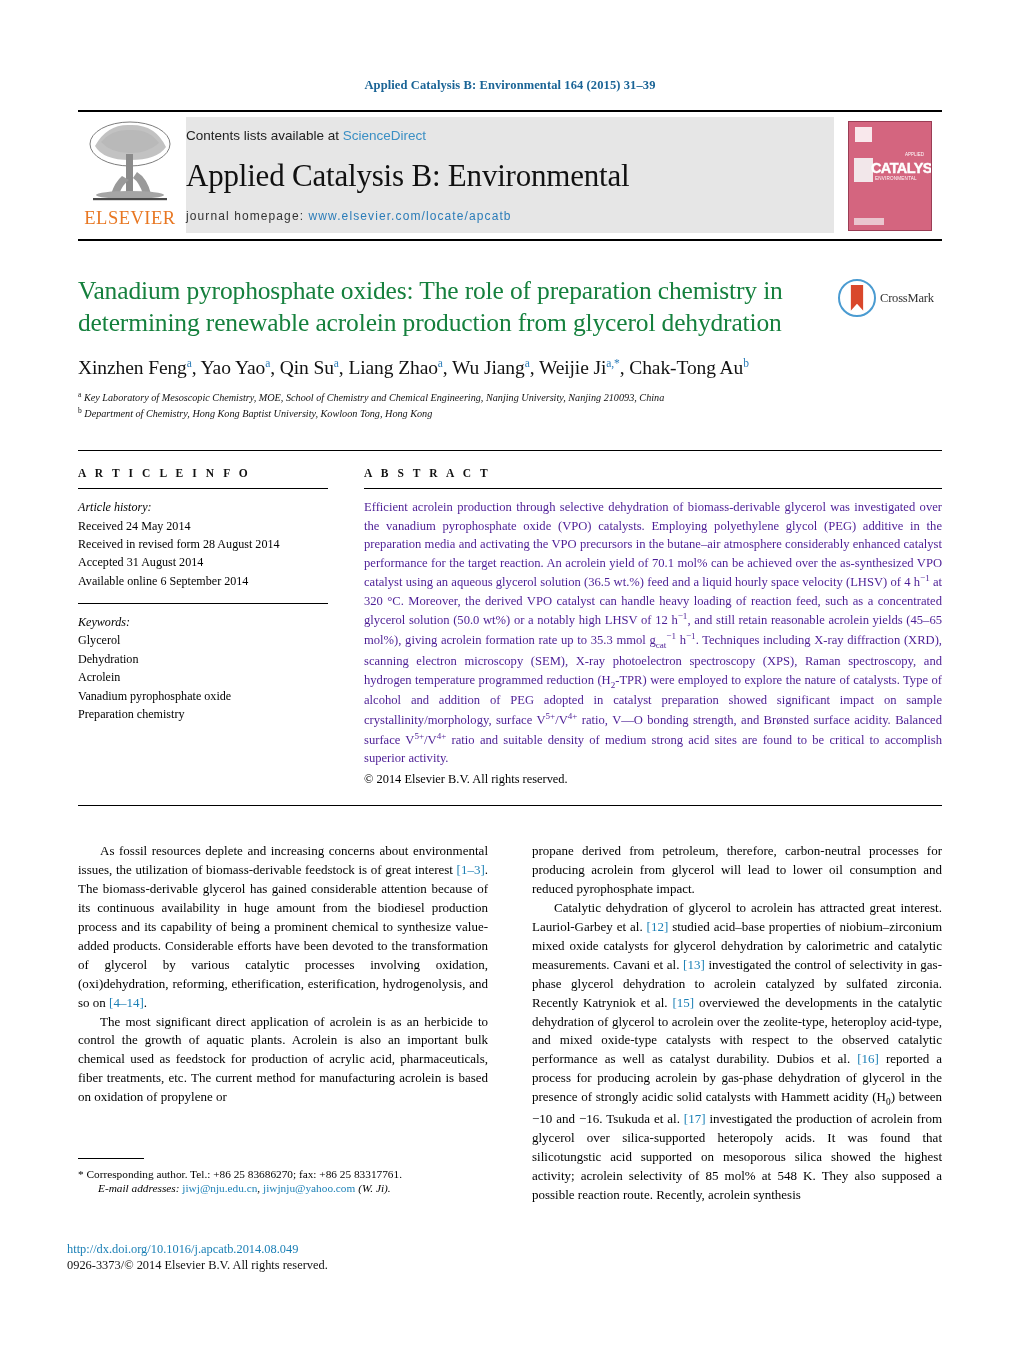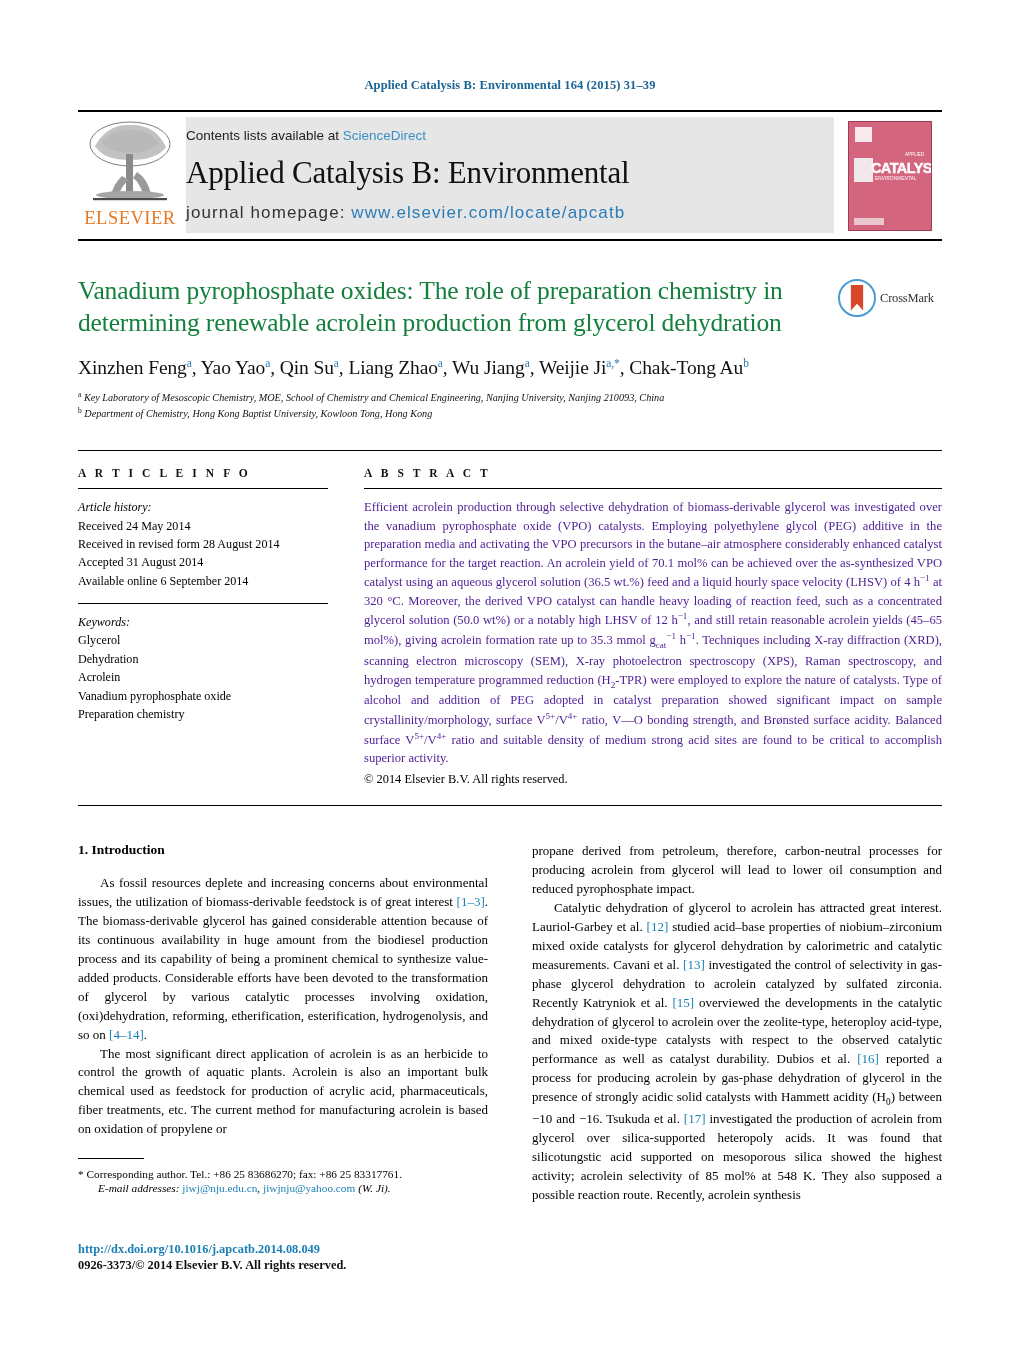--- a/index.html
+++ b/index.html
@@ -87,21 +87,21 @@
     color: #3a8fc4;
   }
   .journal-title {
     font-family: "Liberation Serif", serif;
     font-size: 31px;
     color: #111;
     letter-spacing: -0.2px;
   }
   .homepage-line {
     font-family: "Liberation Sans", sans-serif;
-    font-size: 17px;
+    font-size: 12px;
     color: #333;
     letter-spacing: 1.1px;
   }
   .homepage-line .url {
     color: #2b7cb8;
   }
   .cover-block {
     width: 104px;
     flex: 0 0 104px;
     display: flex;
@@ -349,23 +349,22 @@
   }
   .fn-email {
     font-family: "Liberation Serif", serif;
     font-style: italic;
     font-size: 11.3px;
     padding-left: 20px;
   }
   .fn-email .link { color: #1a7fb5; font-style: normal; }
   .doi-block {
     position: absolute;
-    left: 78px;
+    left: 67px;
     top: 1242px;
-    font-weight: bold;
   }
   .doi-link {
     font-family: "Liberation Serif", serif;
     font-size: 12.4px;
     color: #1a7fb5;
   }
   .issn-line {
     font-family: "Liberation Serif", serif;
     font-size: 12.4px;
     color: #111;
@@ -470,21 +469,20 @@
       <div class="abstract-body">
         <span>Efficient acrolein production through selective dehydration of biomass-derivable glycerol was investigated over the vanadium pyrophosphate oxide (VPO) catalysts. Employing polyethylene glycol (PEG) additive in the preparation media and activating the VPO precursors in the butane–air atmosphere considerably enhanced catalyst performance for the target reaction. An acrolein yield of 70.1 mol% can be achieved over the as-synthesized VPO catalyst using an aqueous glycerol solution (36.5 wt.%) feed and a liquid hourly space velocity (LHSV) of 4 h</span><span class="sup">−1</span><span> at 320 °C. Moreover, the derived VPO catalyst can handle heavy loading of reaction feed, such as a concentrated glycerol solution (50.0 wt%) or a notably high LHSV of 12 h</span><span class="sup">−1</span><span>, and still retain reasonable acrolein yields (45–65 mol%), giving acrolein formation rate up to 35.3 mmol g</span><span class="sub">cat</span><span class="sup">−1</span><span> h</span><span class="sup">−1</span><span>. Techniques including X-ray diffraction (XRD), scanning electron microscopy (SEM), X-ray photoelectron spectroscopy (XPS), Raman spectroscopy, and hydrogen temperature programmed reduction (H</span><span class="sub">2</span><span>-TPR) were employed to explore the nature of catalysts. Type of alcohol and addition of PEG adopted in catalyst preparation showed significant impact on sample crystallinity/morphology, surface V</span><span class="sup">5+</span><span>/V</span><span class="sup">4+</span><span> ratio, V—O bonding strength, and Brønsted surface acidity. Balanced surface V</span><span class="sup">5+</span><span>/V</span><span class="sup">4+</span><span> ratio and suitable density of medium strong acid sites are found to be critical to accomplish superior activity.</span>
       </div>
       <div class="copyright">© 2014 Elsevier B.V. All rights reserved.</div>
     </div>
   </div>
 
   <div class="body-cols">
 
     <div class="bcol">
-      <div class="h-sec">1. Introduction</div>
       <p class="ptext"><span>As fossil resources deplete and increasing concerns about environmental issues, the utilization of biomass-derivable feedstock is of great interest </span><span class="ref">[1–3]</span><span>. The biomass-derivable glycerol has gained considerable attention because of its continuous availability in huge amount from the biodiesel production process and its capability of being a prominent chemical to synthesize value-added products. Considerable efforts have been devoted to the transformation of glycerol by various catalytic processes involving oxidation, (oxi)dehydration, reforming, etherification, esterification, hydrogenolysis, and so on </span><span class="ref">[4–14]</span><span>.</span></p>
       <p class="ptext">The most significant direct application of acrolein is as an herbicide to control the growth of aquatic plants. Acrolein is also an important bulk chemical used as feedstock for production of acrylic acid, pharmaceuticals, fiber treatments, etc. The current method for manufacturing acrolein is based on oxidation of propylene or</p>
     </div>
 
     <div class="bcol">
       <p class="ptext noindent">propane derived from petroleum, therefore, carbon-neutral processes for producing acrolein from glycerol will lead to lower oil consumption and reduced pyrophosphate impact.</p>
       <p class="ptext"><span>Catalytic dehydration of glycerol to acrolein has attracted great interest. Lauriol-Garbey et al. </span><span class="ref">[12]</span><span> studied acid–base properties of niobium–zirconium mixed oxide catalysts for glycerol dehydration by calorimetric and catalytic measurements. Cavani et al. </span><span class="ref">[13]</span><span> investigated the control of selectivity in gas-phase glycerol dehydration to acrolein catalyzed by sulfated zirconia. Recently Katryniok et al. </span><span class="ref">[15]</span><span> overviewed the developments in the catalytic dehydration of glycerol to acrolein over the zeolite-type, heteroploy acid-type, and mixed oxide-type catalysts with respect to the observed catalytic performance as well as catalyst durability. Dubios et al. </span><span class="ref">[16]</span><span> reported a process for producing acrolein by gas-phase dehydration of glycerol in the presence of strongly acidic solid catalysts with Hammett acidity (H</span><span class="sub">0</span><span>) between −10 and −16. Tsukuda et al. </span><span class="ref">[17]</span><span> investigated the production of acrolein from glycerol over silica-supported heteropoly acids. It was found that silicotungstic acid supported on mesoporous silica showed the highest activity; acrolein selectivity of 85 mol% at 548 K. They also supposed a possible reaction route. Recently, acrolein synthesis</span></p>
     </div>
   </div>
 

